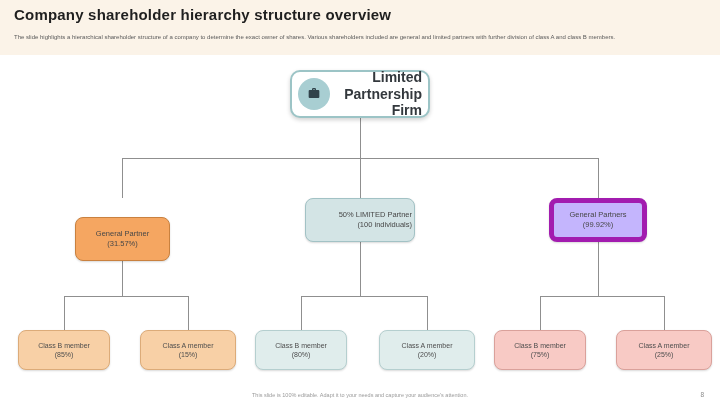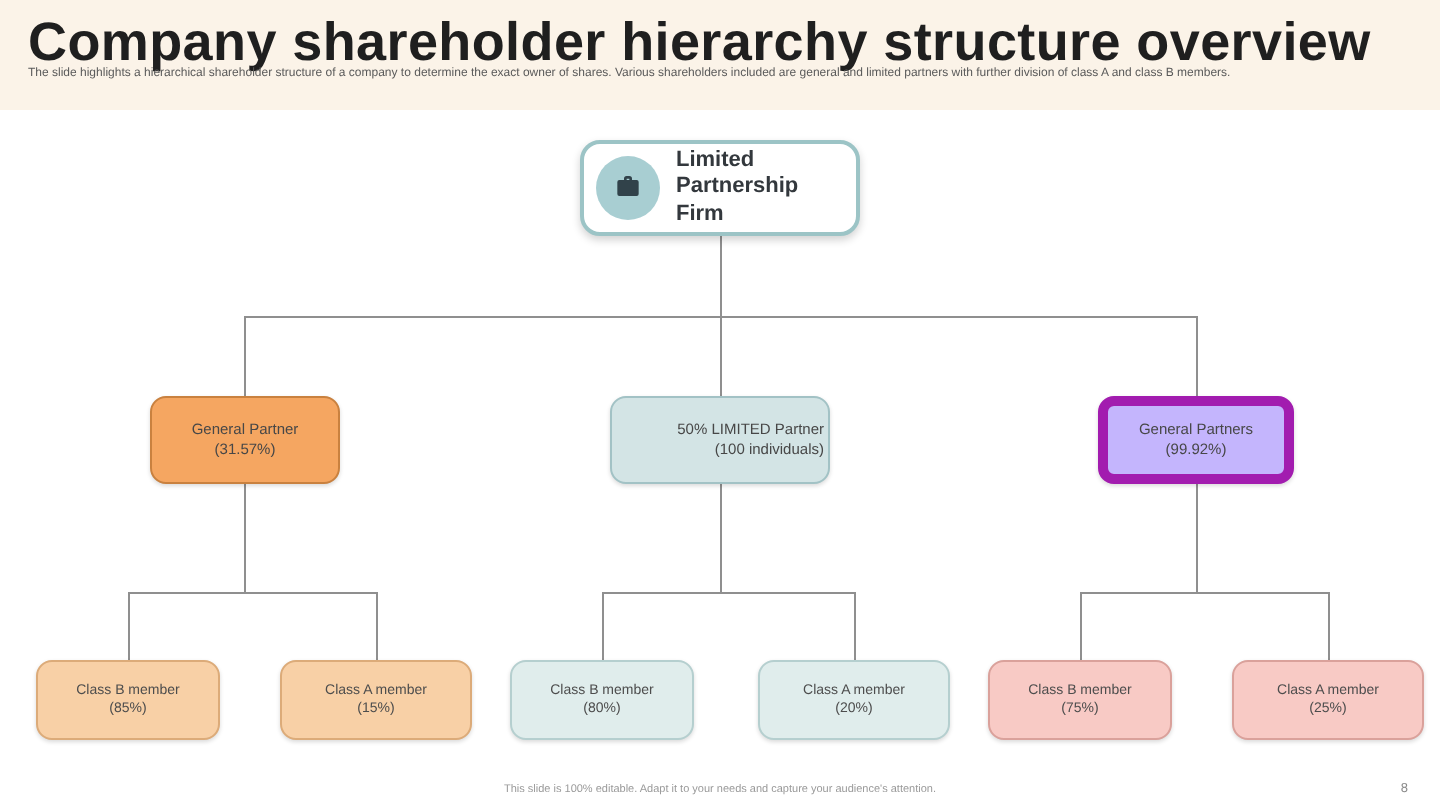--- a/index.html
+++ b/index.html
@@ -1,36 +1,36 @@
 <!DOCTYPE html>
 <html><head>
 <meta charset="utf-8">
 <style>
   html,body{margin:0;padding:0;}
   body{font-family:"Liberation Sans",sans-serif;background:#e9e9e9;}
   .slide{position:relative;width:720px;height:404px;background:#fbf3e8;overflow:hidden;}
   .canvas{position:absolute;left:0;top:55px;right:0;bottom:0;background:#ffffff;}
-  .title{position:absolute;left:14px;top:6px;font-size:27px;font-weight:600;color:#1f1f1f;letter-spacing:.2px;margin:0;}
+  .title{position:absolute;left:14px;top:6px;font-size:15px;font-weight:600;color:#1f1f1f;letter-spacing:.2px;margin:0;}
   .subtitle{position:absolute;left:14px;top:34px;width:696px;font-size:6px;color:#5a5a5a;margin:0;}
   
   .hline,.vline{position:absolute;background:#8f8f8f;}
   .hline{height:1px;}
   .vline{width:1px;}
   
   .node{position:absolute;display:flex;flex-direction:column;align-items:center;justify-content:center;
         text-align:center;border-radius:8px;box-shadow:0 1px 2px rgba(0,0,0,.15);box-sizing:border-box;}
   .node .nl{display:block;line-height:1.35;}
   .root{left:290px;top:70px;width:140px;height:48px;background:#ffffff;border:2px solid #9cc4c6;
         border-radius:10px;flex-direction:row;gap:8px;box-shadow:0 2px 4px rgba(0,0,0,.18);padding:0 6px;}
   .icon-circle{width:32px;height:32px;border-radius:50%;background:#a8ced2;display:flex;
         align-items:center;justify-content:center;flex:0 0 auto;}
-  .root-label{font-size:11px;font-weight:bold;color:#33383d;text-align:left;line-height:1.2;width:92px;}
+  .root-label{font-size:14px;font-weight:bold;color:#33383d;text-align:right;line-height:1.2;width:92px;}
   .branch{height:44px;top:198px;font-size:7.5px;color:#474747;padding:2px;}
   .leaf{height:40px;top:330px;font-size:7px;color:#4d4d4d;padding:2px;}
-  .b-orange{background:#f5a661;border:1px solid #c9813f;}
+  .b-orange{background:#f5a661;border:1px solid #c9813f;margin-top:19px;}
   .b-teal  {background:#d3e4e5;border:1px solid #a2c2c5;align-items:flex-end;}
   .b-pink  {background:#c4b5fd;border:5px solid #a21caf;}
   .c-orange{background:#f8d0a6;border:1px solid #dcab79;}
   .c-teal  {background:#e0edec;border:1px solid #b5cfcf;}
   .c-pink  {background:#f8cac5;border:1px solid #daa19b;}
   
   .pos-b0{left:75px;width:95px;}
   .pos-b1{left:305px;width:110px;}
   .pos-b2{left:549px;width:98px;}
   

